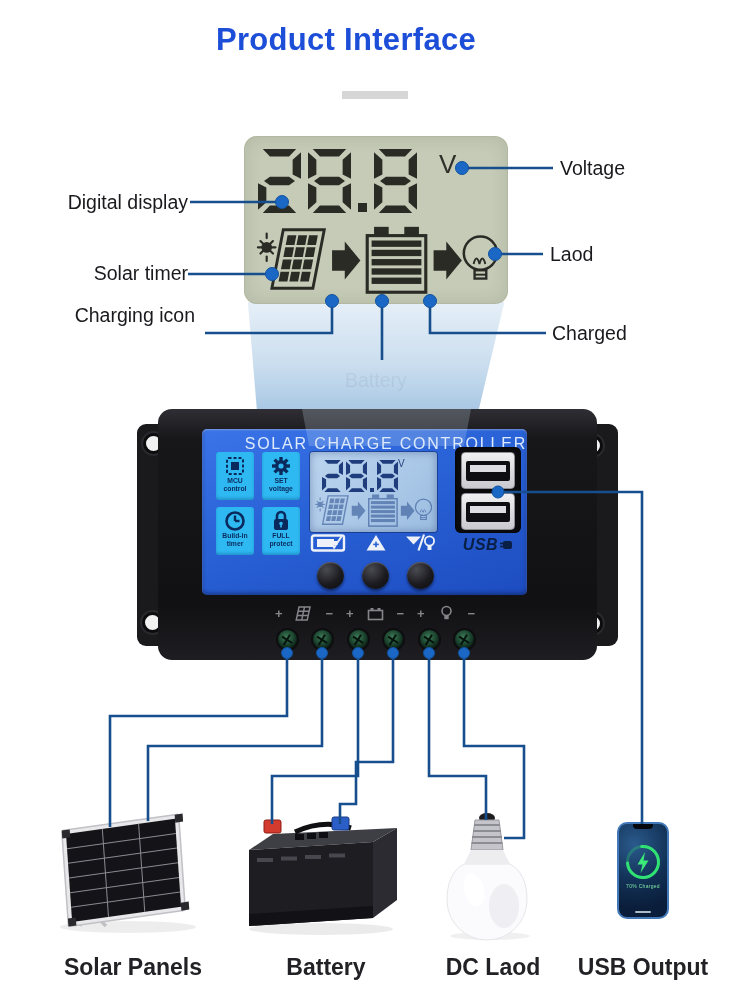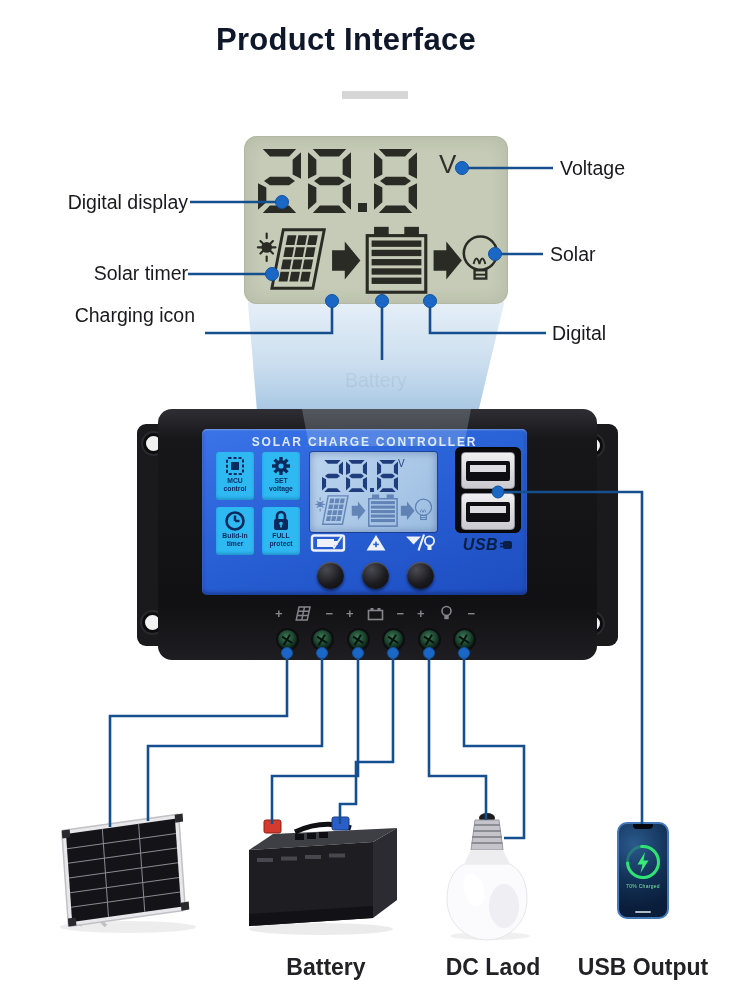--- a/index.html
+++ b/index.html
@@ -1,21 +1,21 @@
 <!DOCTYPE html>
 <html><head>
 <meta charset="utf-8">
 <style>
   html,body{margin:0;padding:0;background:#ffffff;}
   #canvas{position:relative;width:750px;height:1000px;background:#fff;overflow:hidden;
           font-family:"Liberation Sans",sans-serif;}
 
   
   .page-title{position:absolute;left:0;top:22px;width:692px;text-align:center;
-    color:#0f172a;font-size:31px;font-weight:bold;line-height:1.15;letter-spacing:.3px;}
+    color:#1d4ed8;font-size:31px;font-weight:bold;line-height:1.15;letter-spacing:.3px;}
   .title-underline{position:absolute;left:342px;top:91px;width:66px;height:8px;background:#d6d6d6;}
 
   
   .ann{position:absolute;color:#1a1a1e;font-size:19.5px;white-space:nowrap;}
   .ann.r{text-align:center;}
 
   
   .lcd-panel{position:absolute;left:245px;top:137px;width:262px;height:166px;background:#c5cbb6;
     border-radius:12px;box-shadow:inset 0 0 18px rgba(40,50,30,.12), 0 0 0 1px #b2b8a2;z-index:10;}
   .lcd-unit{position:absolute;left:194px;top:12px;font-size:26px;color:#30302a;}
@@ -44,22 +44,22 @@
   
   .ctrl-ears{position:absolute;left:137px;top:424px;width:481px;height:222px;background:#1a1a1d;
     border-radius:9px;z-index:5;}
   .screw{position:absolute;width:15px;height:15px;border-radius:50%;background:#f1f1f1;
     border:3px solid #0c0c0e;box-shadow:0 0 0 2px #2a2a2e;z-index:6;}
   .ctrl-body{position:absolute;left:158px;top:409px;width:439px;height:251px;border-radius:14px;
     background:linear-gradient(180deg,#2e2e34 0%,#17171a 12%,#111114 78%,#1e1e22 100%);z-index:6;}
   .ctrl-panel{position:absolute;left:202px;top:429px;width:325px;height:166px;border-radius:5px;
     background:linear-gradient(160deg,#3a74e8 0%,#2a63d8 40%,#1d4cc0 100%);
     box-shadow:inset 0 1px 2px rgba(255,255,255,.35), inset 0 -2px 4px rgba(0,0,30,.4);z-index:7;}
-  .ctrl-title{position:absolute;left:0;top:6px;width:100%;text-align:center;color:#ddeafc;
-    font-size:12px;font-weight:bold;letter-spacing:1.8px;}
+  .ctrl-title{position:absolute;left:0;top:6px;width:100%;text-align:right;color:#ddeafc;
+    font-size:16px;font-weight:normal;letter-spacing:1.8px;}
 
   .tile{position:absolute;width:38px;height:48px;background:#2fb9f2;border-radius:3px;
     display:flex;flex-direction:column;align-items:center;box-shadow:inset 0 -2px 3px rgba(0,40,90,.25);}
   .tile svg{margin-top:3px;}
   .tile .tl{color:#0a2a5e;font-size:6.8px;font-weight:bold;line-height:1.2;text-align:center;}
 
   .clcd{position:absolute;left:108px;top:23px;width:127px;height:80px;border-radius:3px;
     background:linear-gradient(135deg,#bcd5ef 0%,#9cbde1 100%);
     box-shadow:inset 0 0 8px rgba(10,30,90,.35), 0 0 0 1px rgba(8,25,70,.45);}
   .clcd-v{position:absolute;left:88px;top:6px;font-size:10px;color:#27447f;}
@@ -211,22 +211,22 @@
     <svg class="lcd-icons-lg" width="244" height="72" viewBox="0 0 250 72">
         <use href="#lcdrow"></use>
       </svg>
   </div>
 
   <div class="ann r" style="right:562px;top:191px">Digital display</div>
   <div class="ann r" style="right:562px;top:262px">Solar timer</div>
   <div class="ann r" style="right:555px;top:304px">Charging icon</div>
   <div class="ann" style="left:345px;top:369px">Battery</div>
   <div class="ann" style="left:560px;top:157px">Voltage</div>
-  <div class="ann" style="left:550px;top:243px">Solar</div>
-  <div class="ann" style="left:552px;top:322px">Digital</div>
+  <div class="ann" style="left:550px;top:243px">Laod</div>
+  <div class="ann" style="left:552px;top:322px">Charged</div>
 
   <div>
     <div class="ctrl-ears"></div>
     <div class="screw" style="left:143px;top:433px"></div>
     <div class="screw" style="left:582px;top:435px"></div>
     <div class="screw" style="left:142px;top:612px"></div>
     <div class="screw" style="left:582px;top:613px"></div>
     <div class="ctrl-body"></div>
 
     <div class="ctrl-panel">
@@ -462,20 +462,21 @@
     <div class="notch"></div>
     <svg width="52" height="97" viewBox="0 0 52 97" style="position:absolute;left:-2px;top:-2px">
       <circle cx="26" cy="40" r="15.5" fill="none" stroke="#2bd56c" stroke-width="3" opacity="0.3"></circle>
       <circle cx="26" cy="40" r="15.5" fill="none" stroke="#2fe273" stroke-width="3" stroke-dasharray="73 100" stroke-linecap="round" transform="rotate(-95 26 40)"></circle>
       <polygon points="28,30 20.5,42.5 25.5,42.5 23.5,51 31.5,38.5 26.5,38.5" fill="#3cea79"></polygon>
     </svg>
     <div class="charge-text">70% Charged</div>
     <div class="home-bar"></div>
   </div>
 
+  <div class="dev-label" style="left:40px;width:186px">Solar Panels</div>
   <div class="dev-label" style="left:246px;width:160px">Battery</div>
   <div class="dev-label" style="left:413px;width:160px">DC Laod</div>
   <div class="dev-label" style="left:563px;width:160px">USB Output</div>
 
   <svg class="wires" width="750" height="1000" viewBox="0 0 750 1000">
     <polygon points="302,409 471,409 464,446 309,446" fill="#d7e6f4" opacity="0.22"></polygon>
 
     <line x1="190" y1="202" x2="282" y2="202"></line>
     <line x1="188" y1="274" x2="272" y2="274"></line>
     <polyline points="332,302 332,333 205,333"></polyline>

